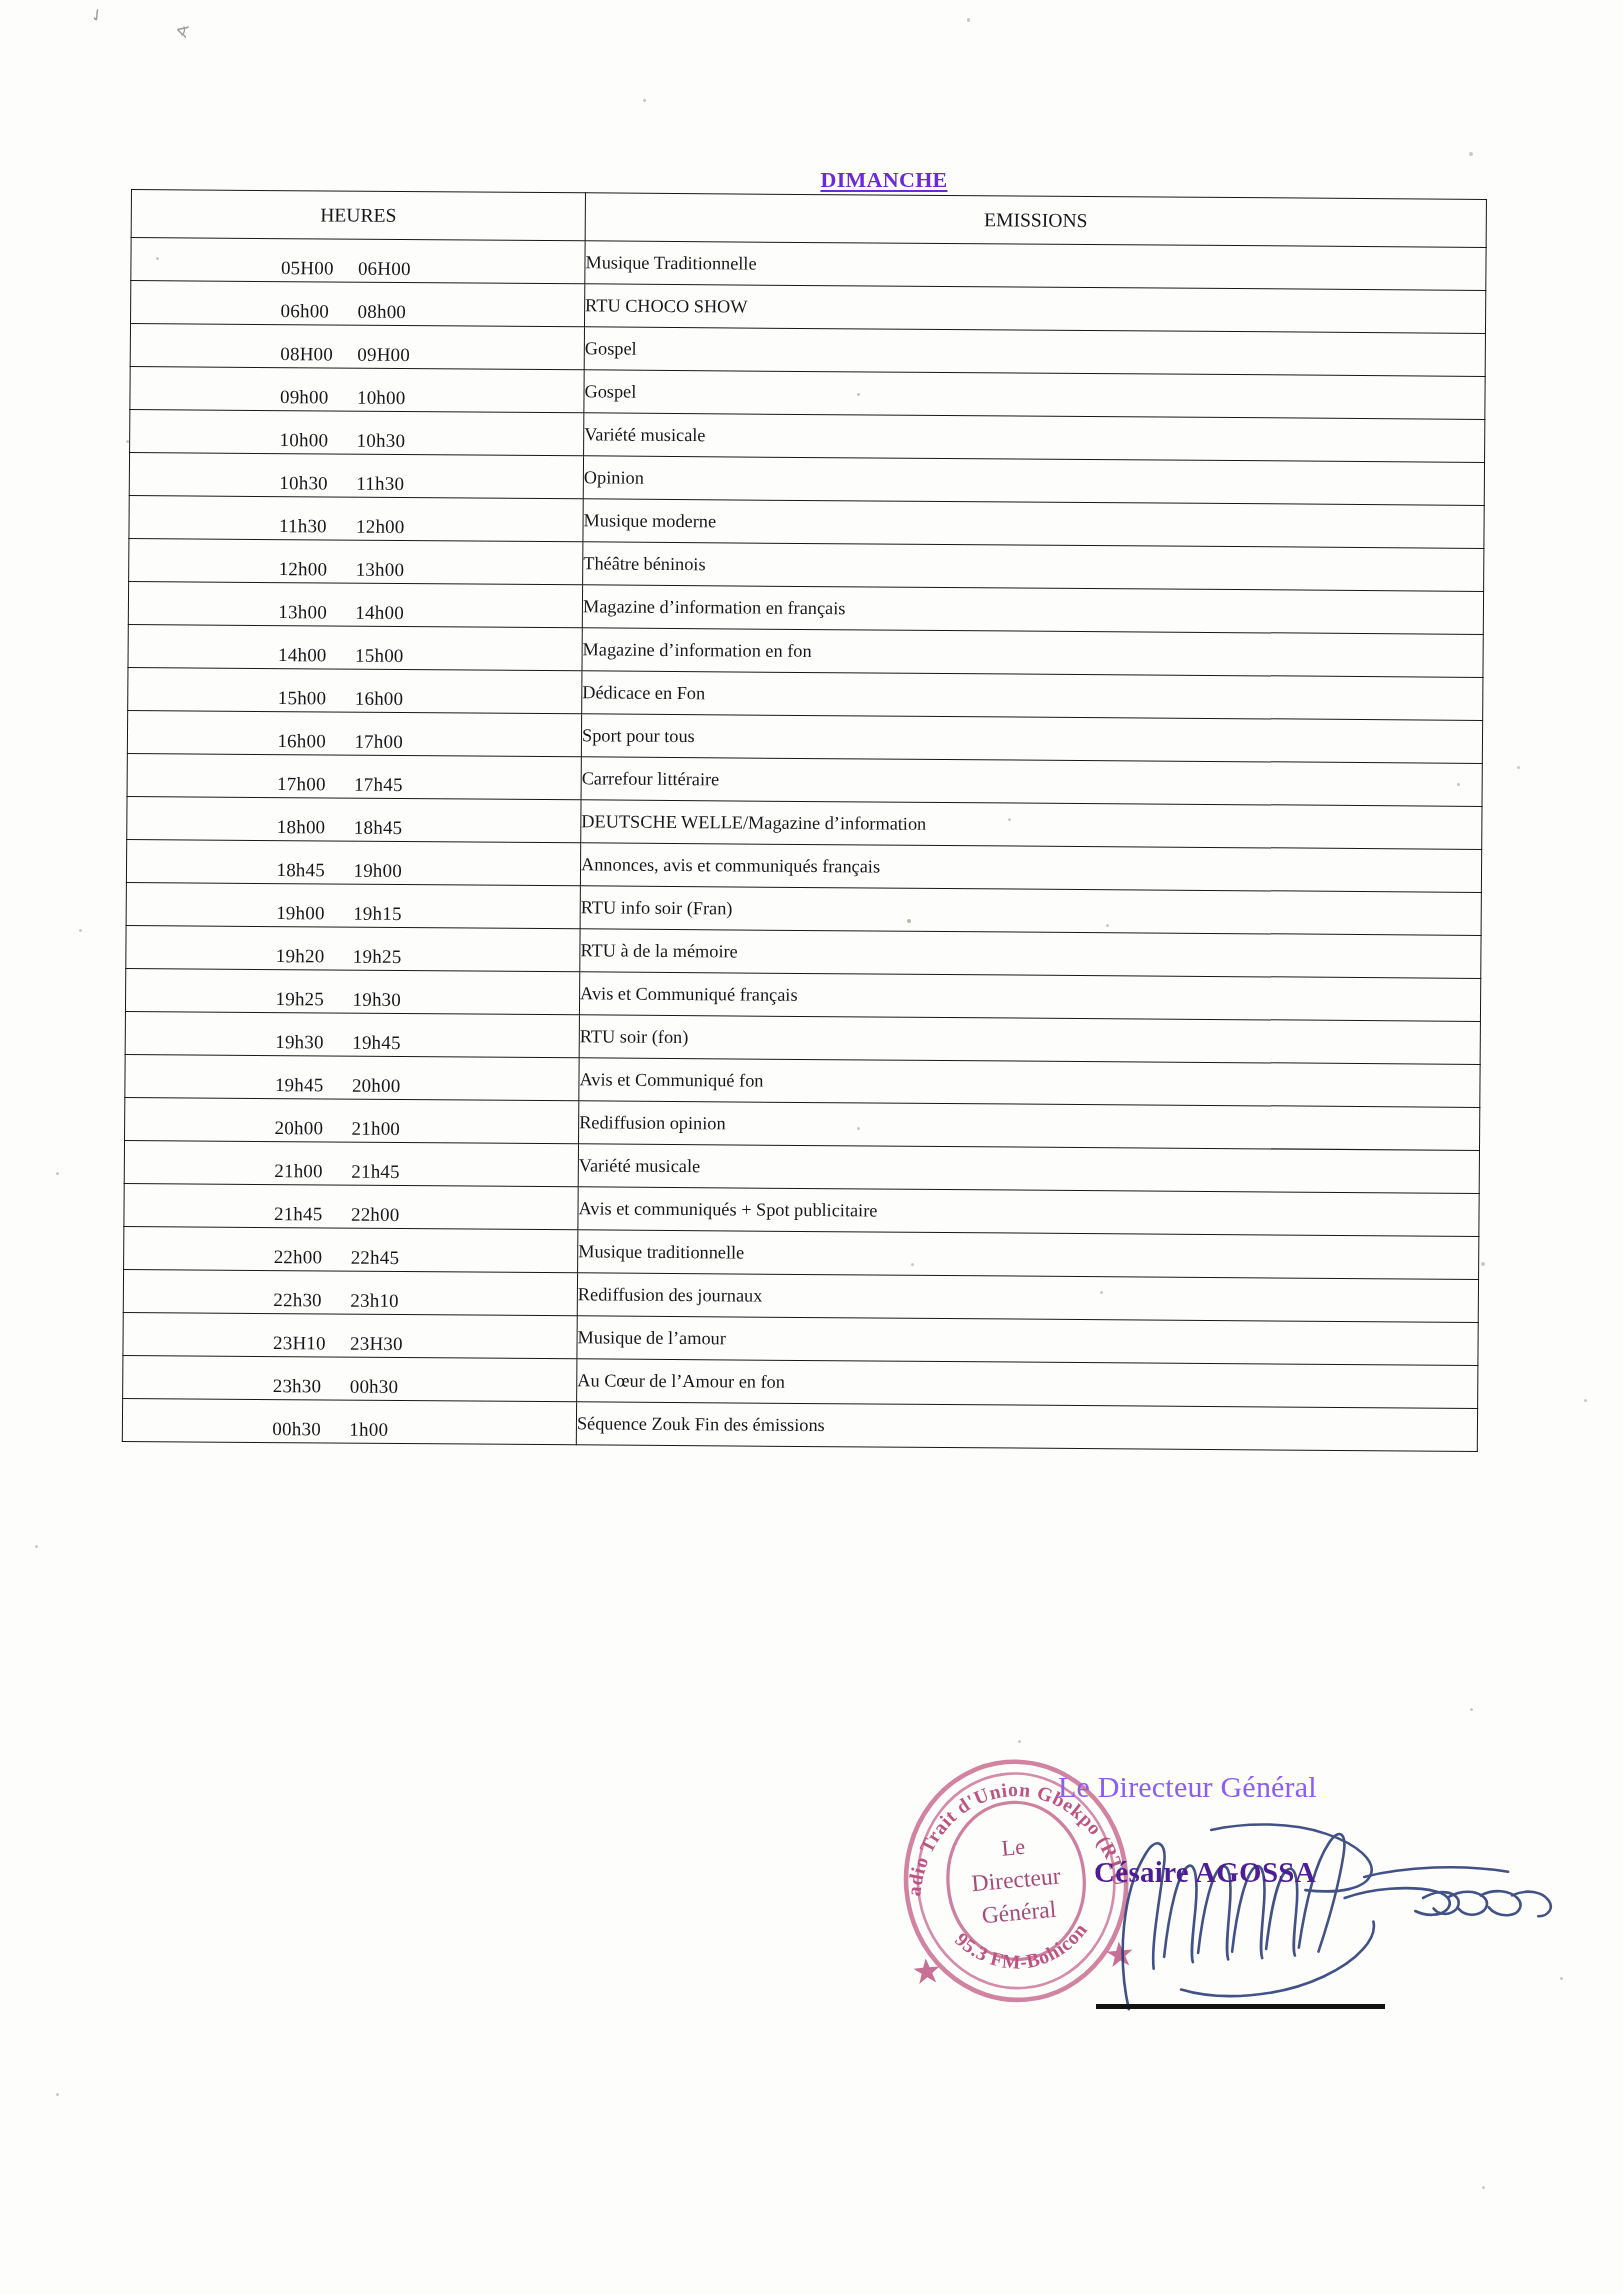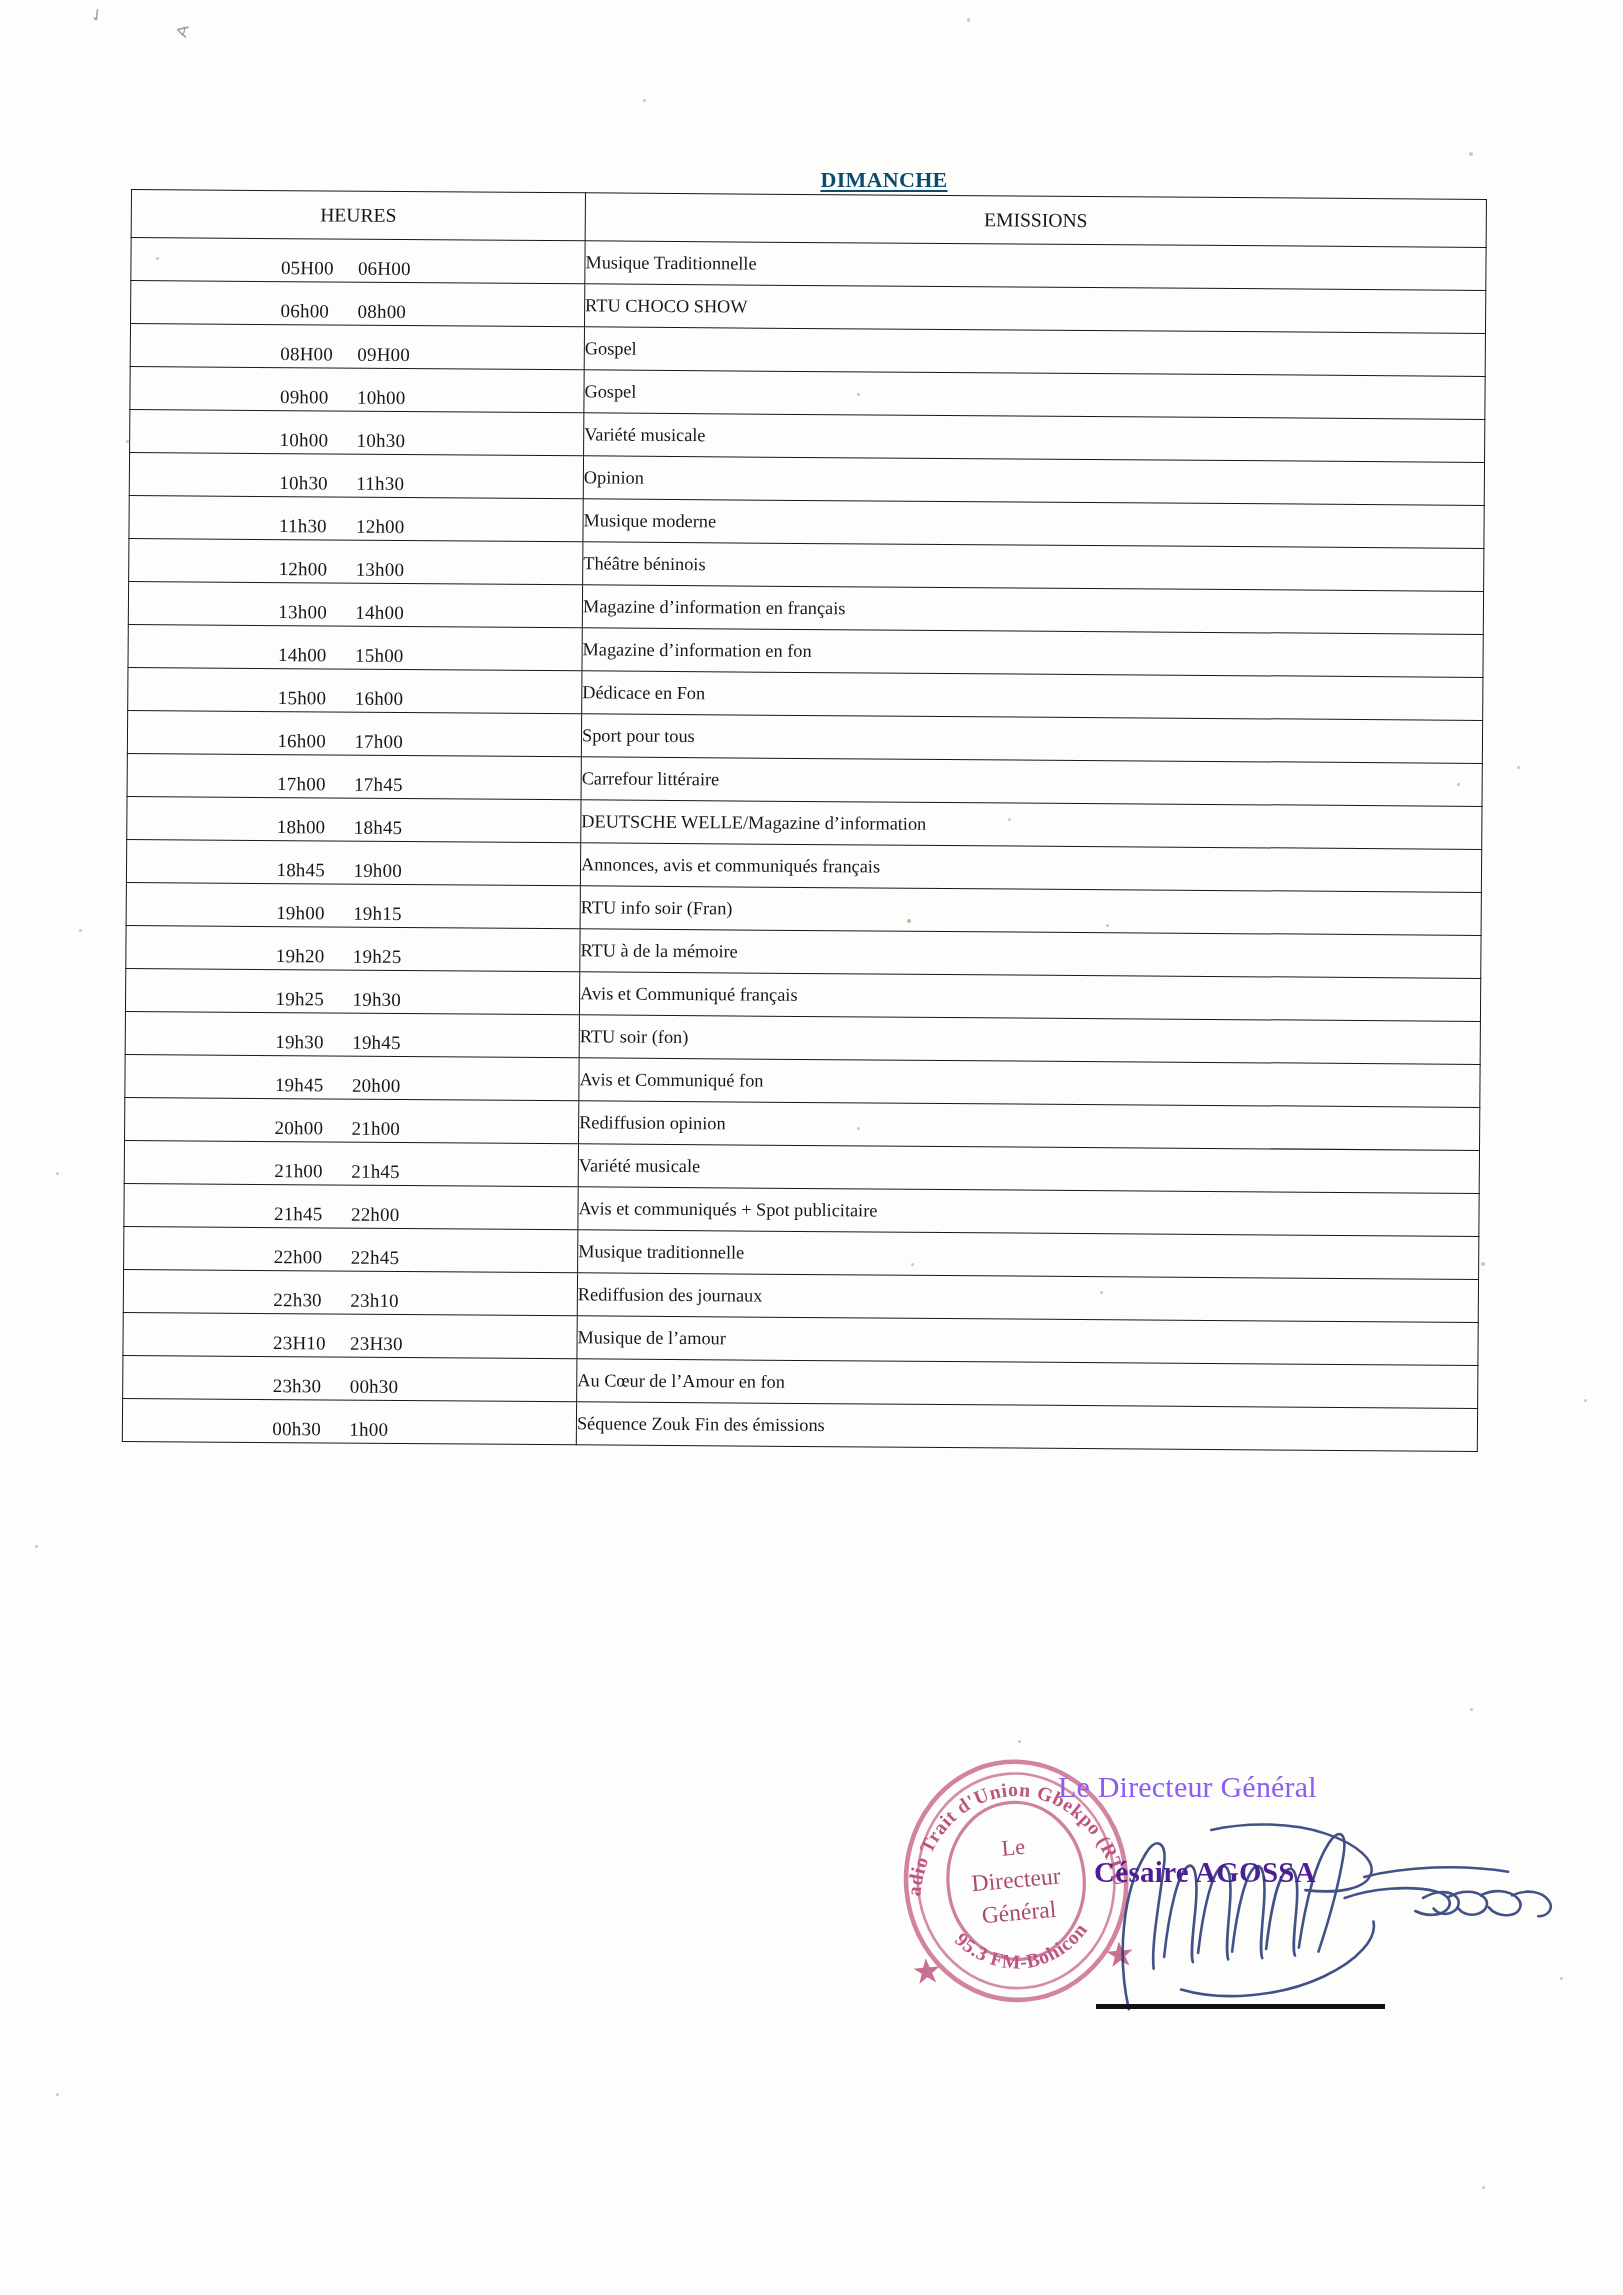--- a/index.html
+++ b/index.html
@@ -34,21 +34,21 @@
   
   .doc-title {
     position: absolute;
     left: 753px;
     top: 167px;
     width: 262px;
     text-align: center;
     font-size: 22px;
     font-weight: bold;
     letter-spacing: 0.3px;
-    color: #0c4a6e;
+    color: #6d28d9;
     text-decoration: underline;
     text-decoration-thickness: 2px;
     text-underline-offset: 2.6px;
   }
 
   
   .table-wrap {
     position: absolute;
     left: 131px;
     top: 189px;

